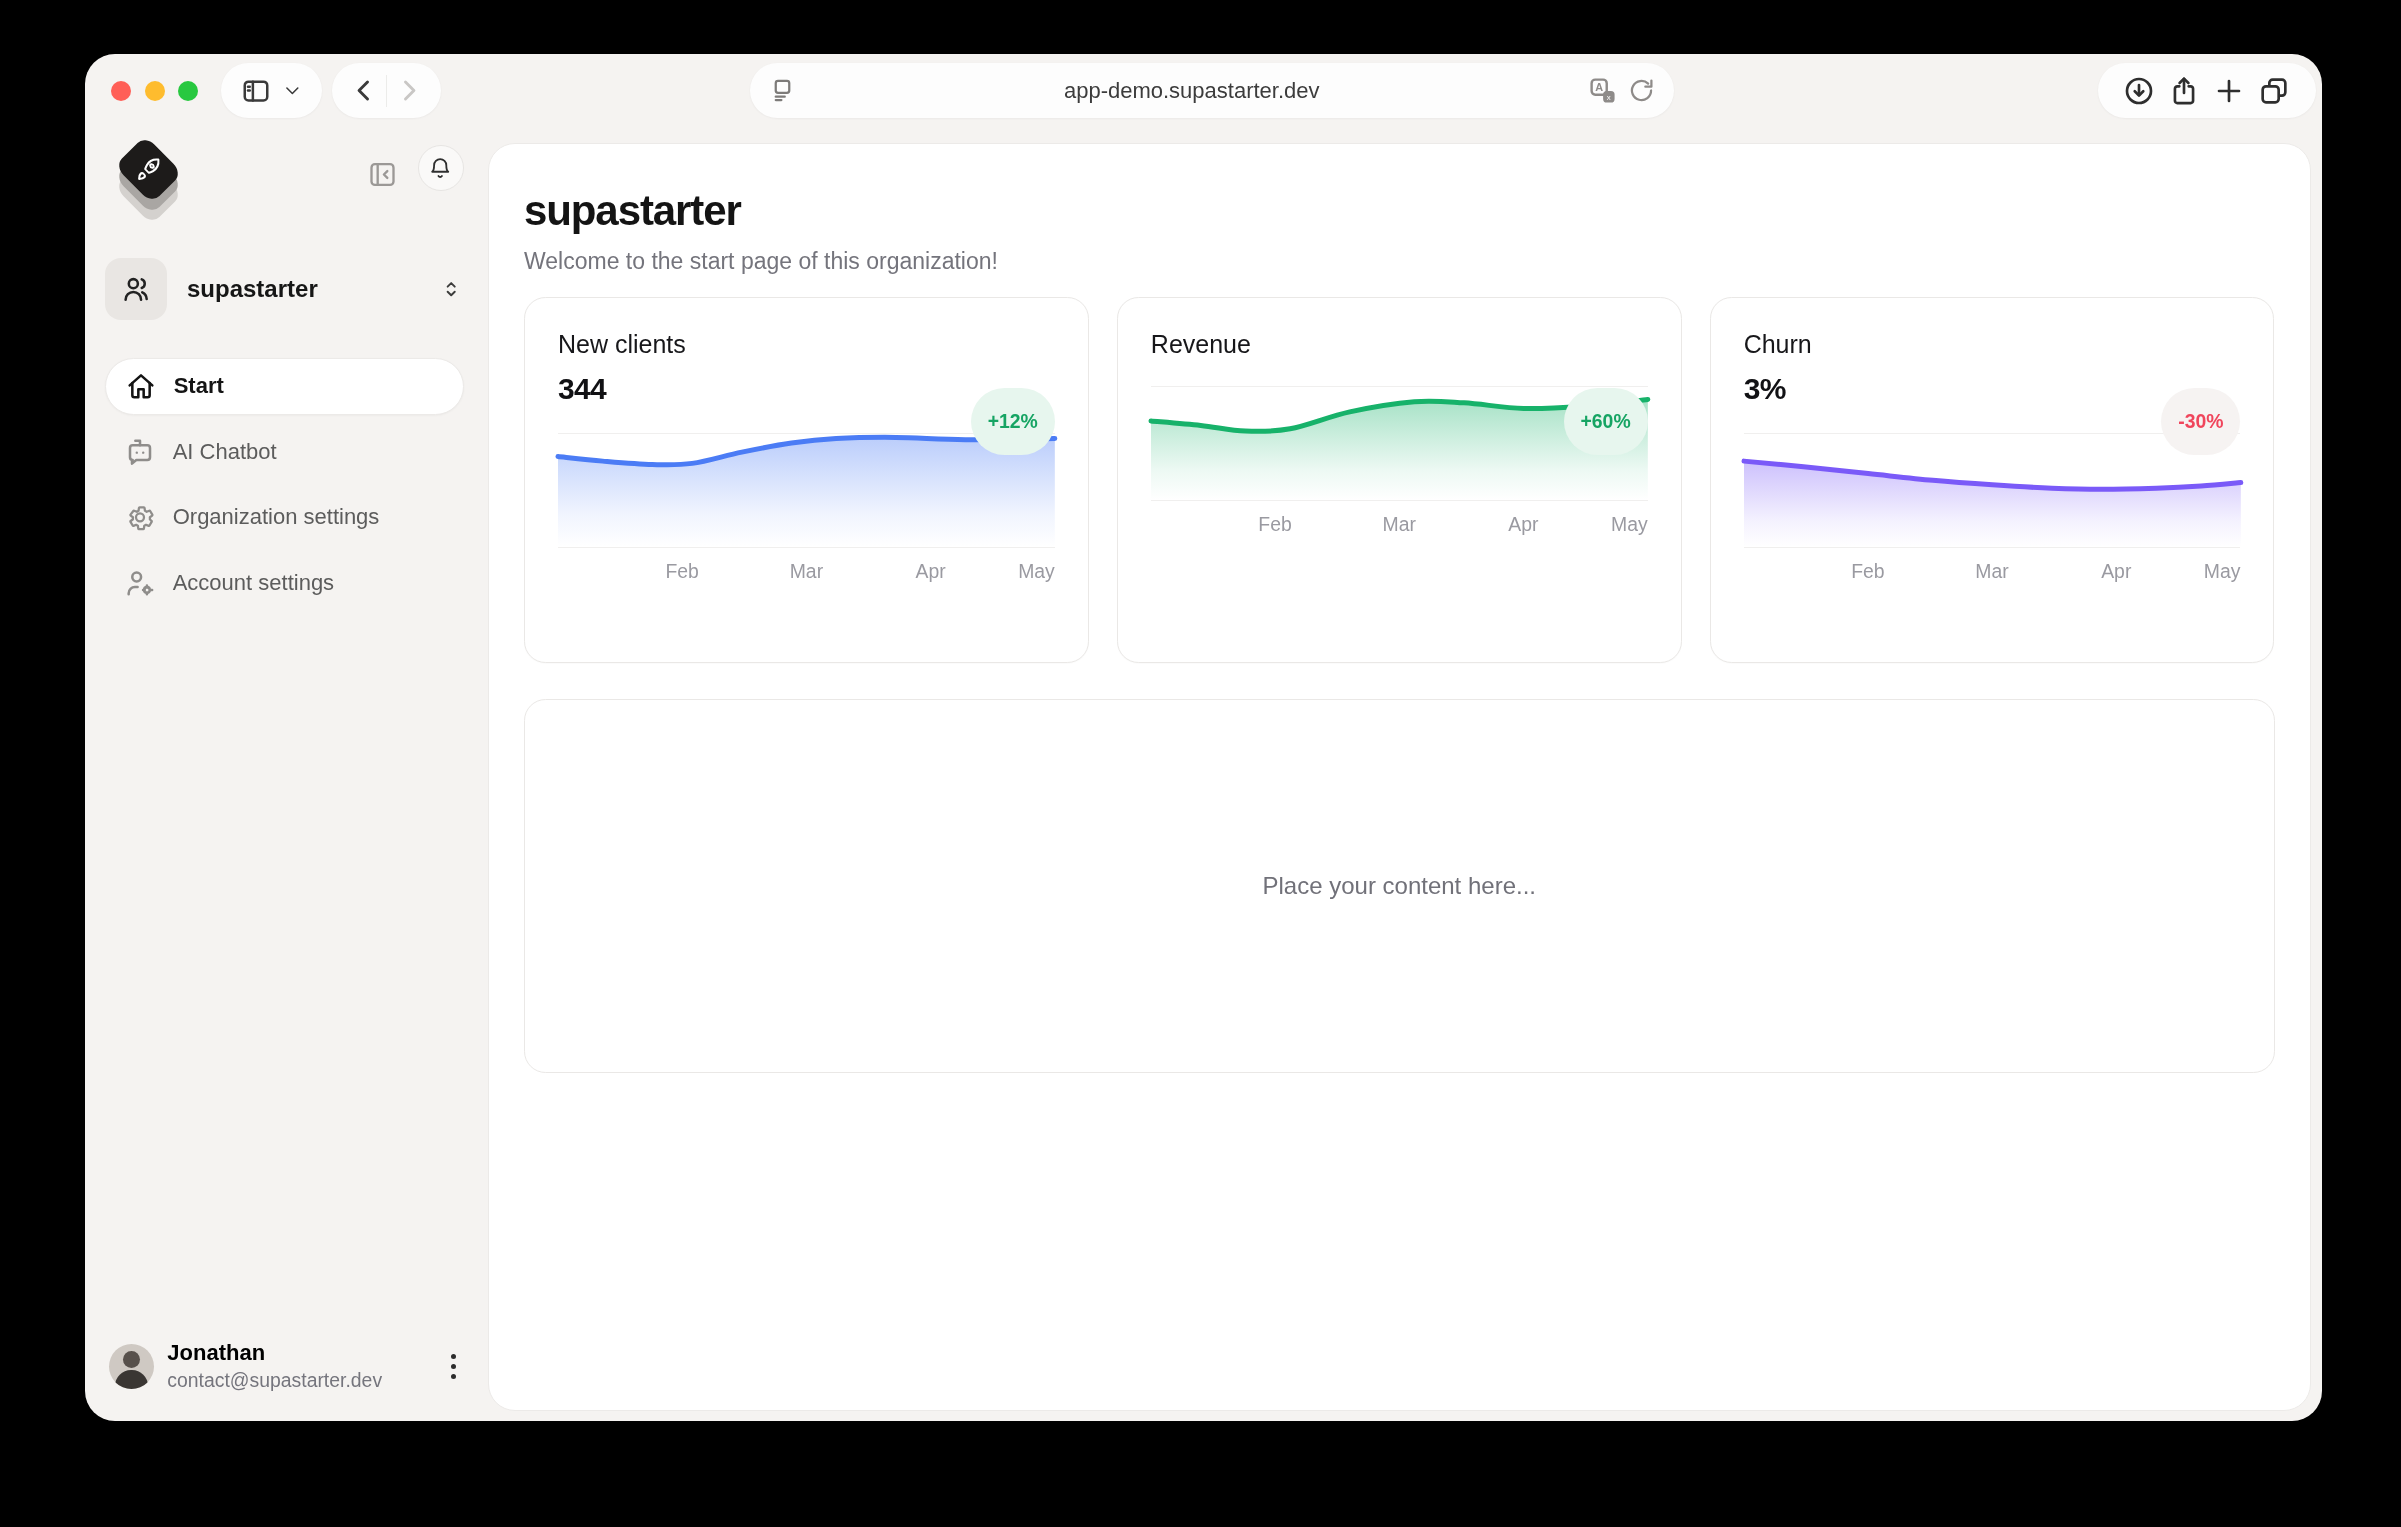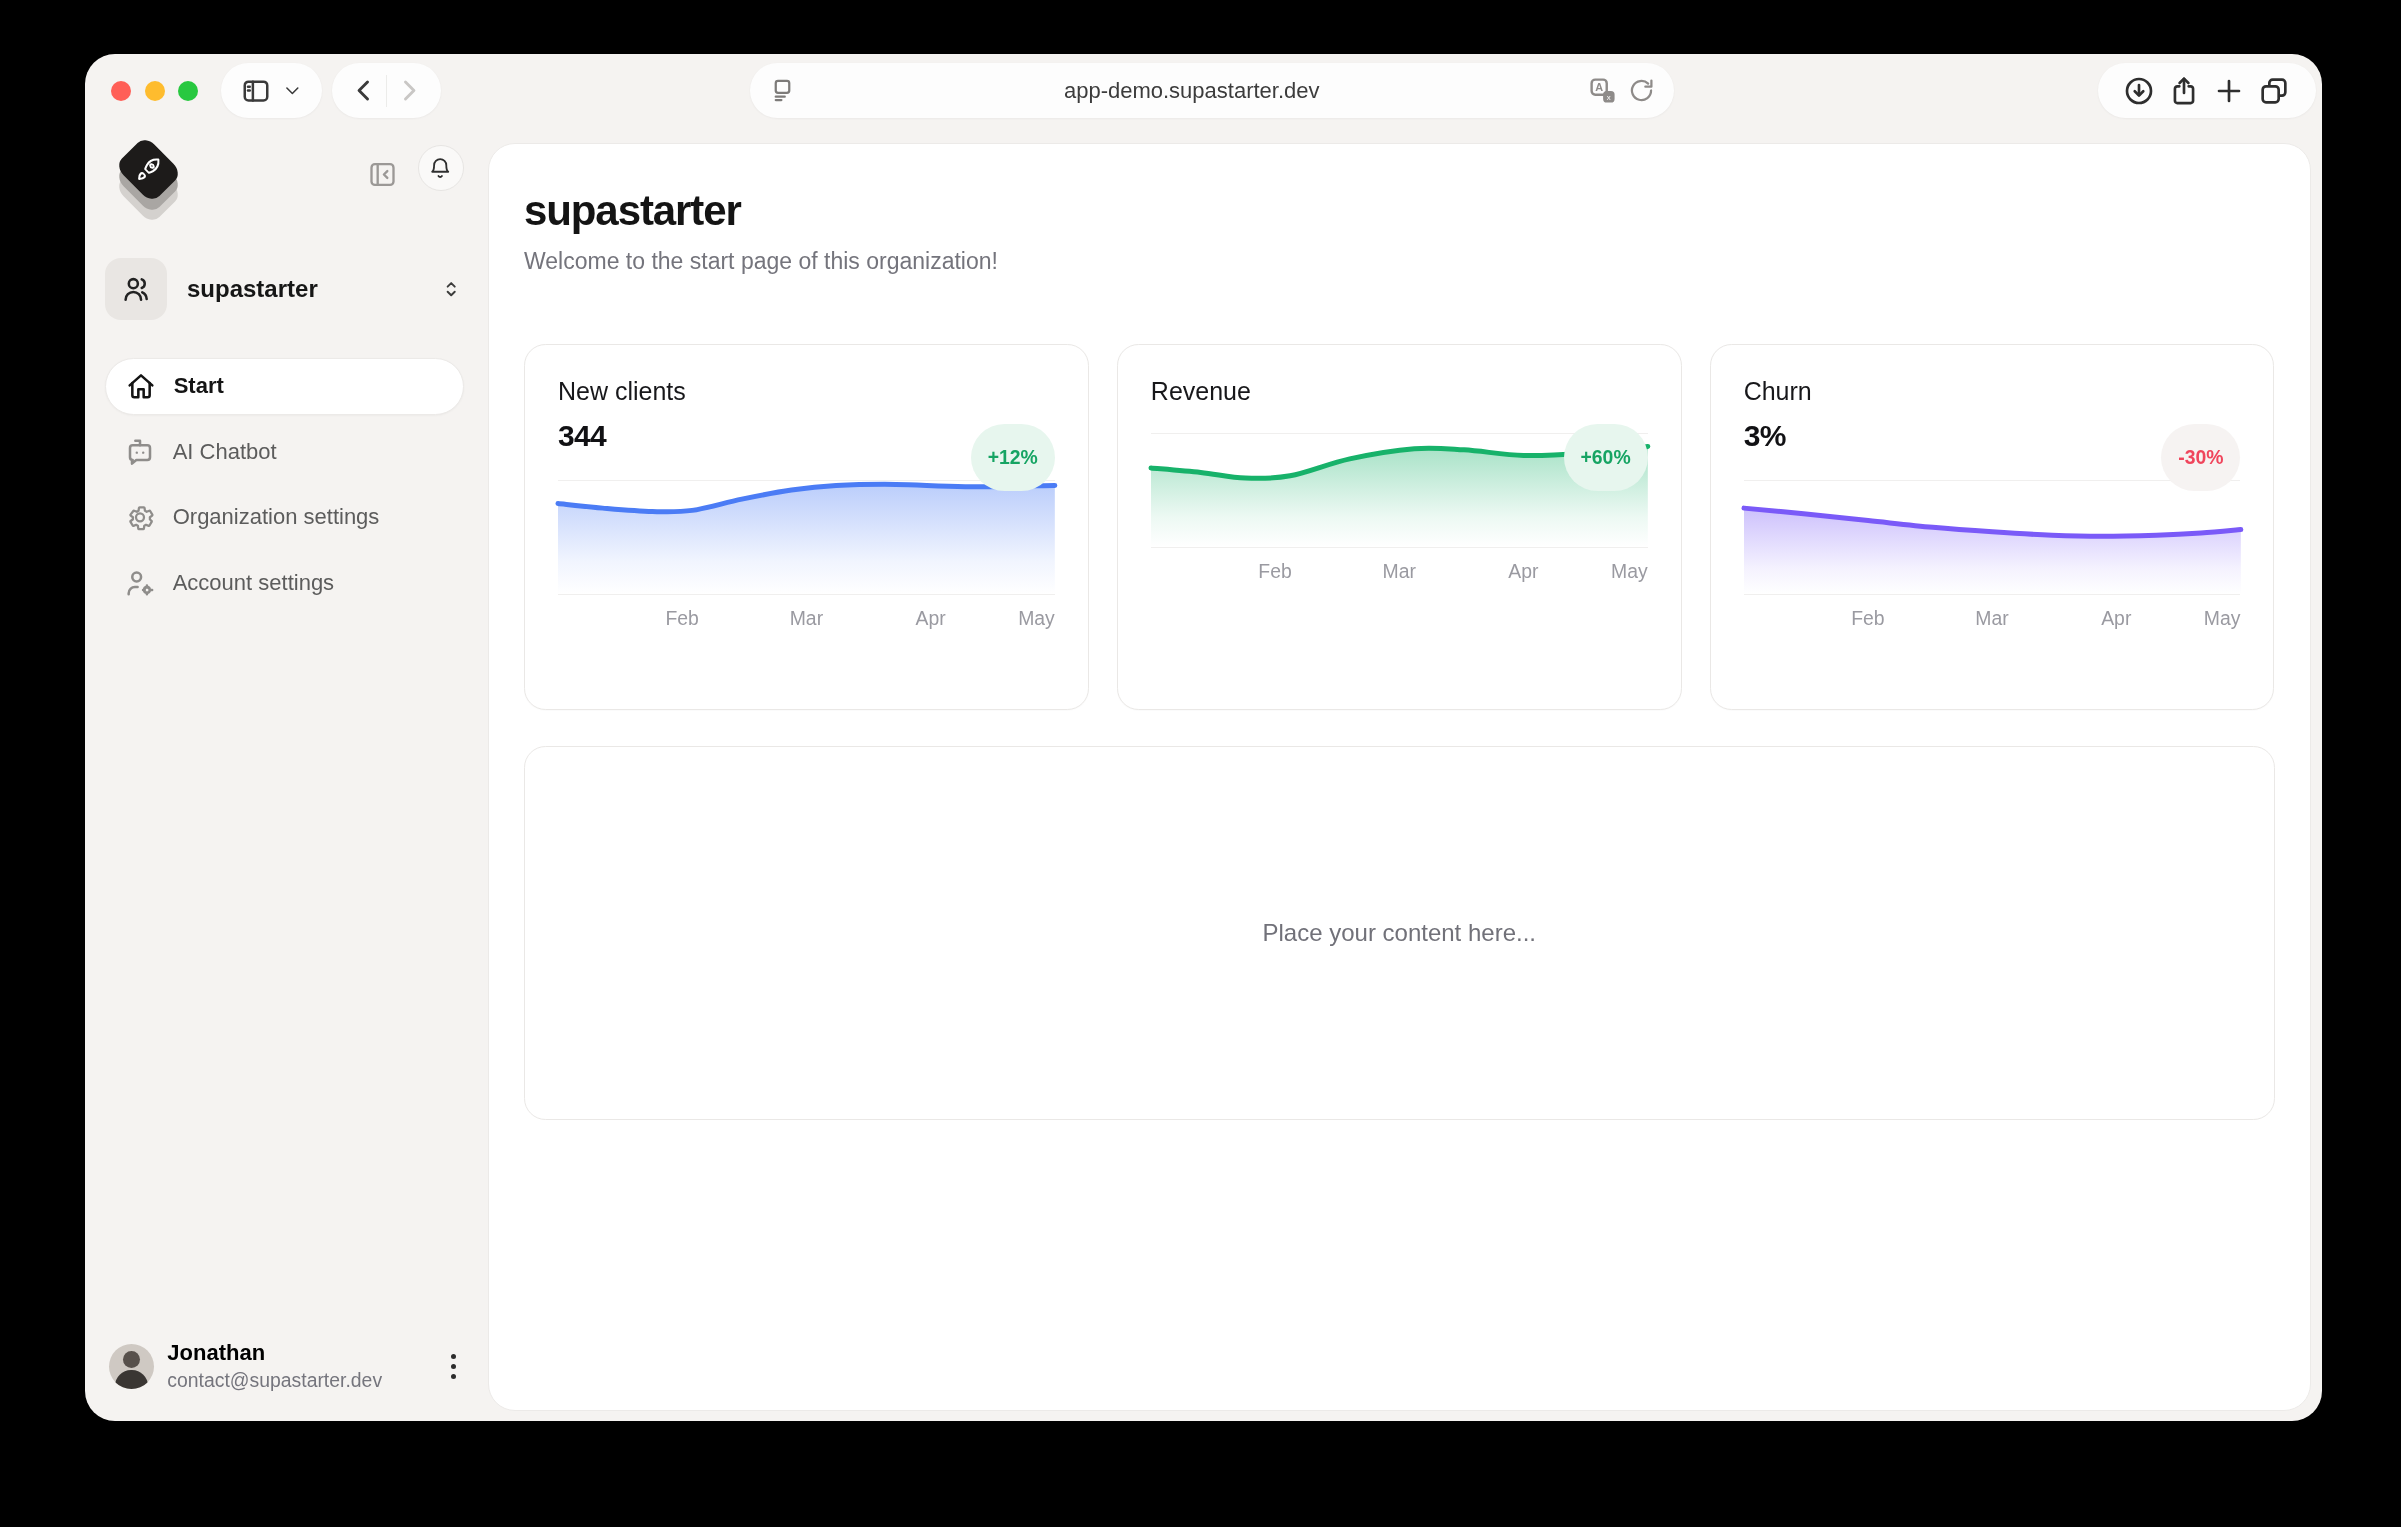--- a/index.html
+++ b/index.html
@@ -74,26 +74,26 @@
   .prof-email { font-size:19.4px; color:#75757d; margin-top:2.9px; }
   .kebab { display:flex; flex-direction:column; gap:5px; padding:7.2px; }
   .kebab i { width:5px; height:5px; border-radius:50%; background:#2c2c2c; }
 
   
   .panel { position:absolute; left:403px; top:89px; right:11.5px; bottom:10px;
     background:#fff; border:1.4px solid #eceae8; border-radius:27px; padding:43px 35px 0 35px; }
   .page-title { font-size:42px; font-weight:700; letter-spacing:-1.1px; color:#141414; }
   .page-sub { font-size:23px; color:#74747c; margin-top:13px; }
 
-  .cards { display:flex; gap:28px; margin-top:69px; }
+  .cards { display:flex; gap:28px; margin-top:22px; }
   .card { flex:1; height:366px; background:#fff; border:1.4px solid #eae8e6; border-radius:21.6px;
     padding:32px 33px 0 33px; position:relative; box-shadow:0 0.7px 1.4px rgba(0,0,0,.02); }
   .card-title { font-size:25px; font-weight:500; color:#17171a; }
   .card-value { font-size:30px; font-weight:700; letter-spacing:-0.7px; color:#111114; margin-top:13px; }
-  .badge { position:absolute; right:33px; top:79px; font-size:19.4px; font-weight:600;
+  .badge { position:absolute; right:33px; top:90px; font-size:19.4px; font-weight:600;
     padding:22px 17px; border-radius:718px;text-align:center; }
   .chart-wrap { margin-top:27px; border-top:1.4px solid #f0efee; border-bottom:1.4px solid #f0efee; }
   .spark { display:block; width:100%; height:113px; overflow:visible; }
   .xaxis { position:relative; height:29px; margin-top:11.5px; font-size:19.4px; color:#9a9aa1; }
   .xaxis span { position:absolute; transform:translateX(-50%); }
   .xaxis span:nth-child(1){ left:25%; } .xaxis span:nth-child(2){ left:50%; }
   .xaxis span:nth-child(3){ left:75%; }
   .xaxis span:nth-child(4){ left:100%; transform:translateX(-100%); }
 
   .content-card { margin-top:36px; height:374px; border:1.4px solid #eae8e6; border-radius:21.6px;

